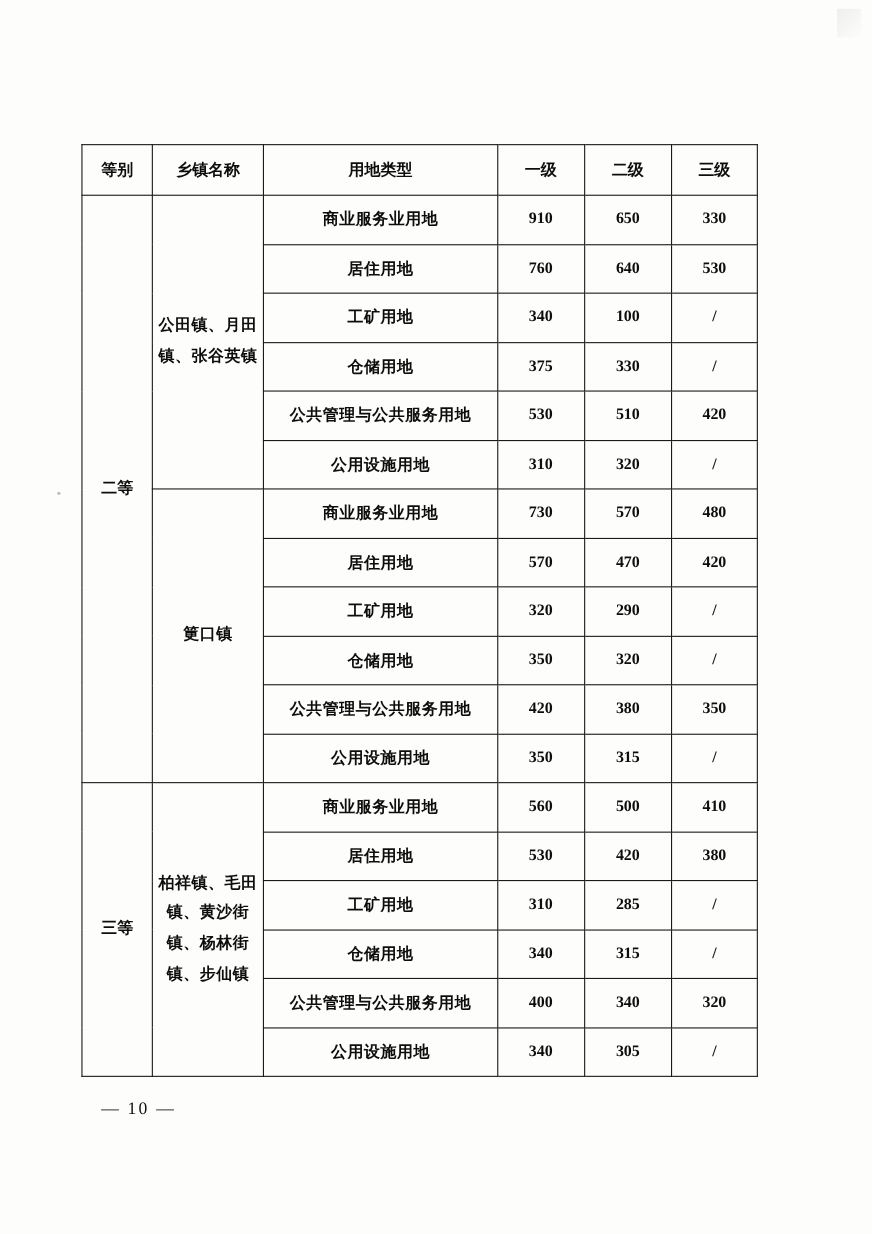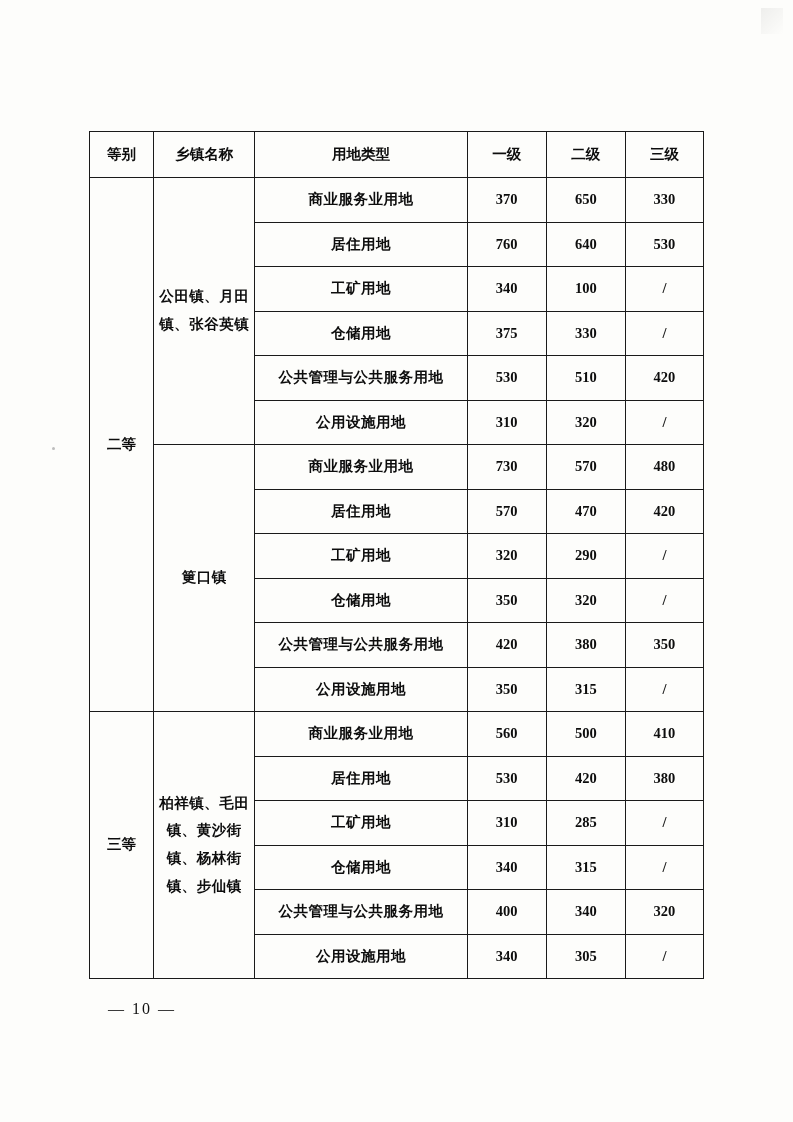--- a/index.html
+++ b/index.html
@@ -17,21 +17,21 @@
   }
   .page {
     position: absolute;
     top: 0; left: 0;
     width: 793px;
     height: 1122px;
     background: #fdfdfb;
   }
   .table-wrap {
     position: absolute;
-    left: 89px;
+    left: 74px;
     top: 131px;
     width: 503px;
   }
   table.land-table {
     border-collapse: collapse;
     width: 615px;
     table-layout: fixed;
   }
   table.land-table td, table.land-table th {
     border: 1px solid #1a1a1a;
@@ -66,21 +66,21 @@
   }
   td.grade-cell, td.town-cell {
     line-height: 1.9;
   }
   td.town-cell {
     padding: 0 8px;
     letter-spacing: 0.5px;
   }
   .footer {
     position: absolute;
-    left: 108px;
+    left: 92px;
     top: 1000px;
     font-size: 16px;
     letter-spacing: 2px;
     color: #111;
     font-family: "Liberation Serif", "DejaVu Serif", serif;
   }
   .edge-mark {
     position: absolute;
     right: 10px;
     top: 8px;
@@ -125,21 +125,21 @@
           <td>二级</td>
           <td>三级</td>
         </tr>
       </thead>
       <tbody>
 
         <tr>
           <td class="grade-cell" rowspan="12">二等</td>
           <td class="town-cell" rowspan="6">公田镇、月田镇、张谷英镇</td>
           <td class="type-cell">商业服务业用地</td>
-          <td class="num-cell">370</td>
+          <td class="num-cell">910</td>
           <td class="num-cell">650</td>
           <td class="num-cell">330</td>
         </tr>
         <tr>
           <td class="type-cell">居住用地</td>
           <td class="num-cell">760</td>
           <td class="num-cell">640</td>
           <td class="num-cell">530</td>
         </tr>
         <tr>

